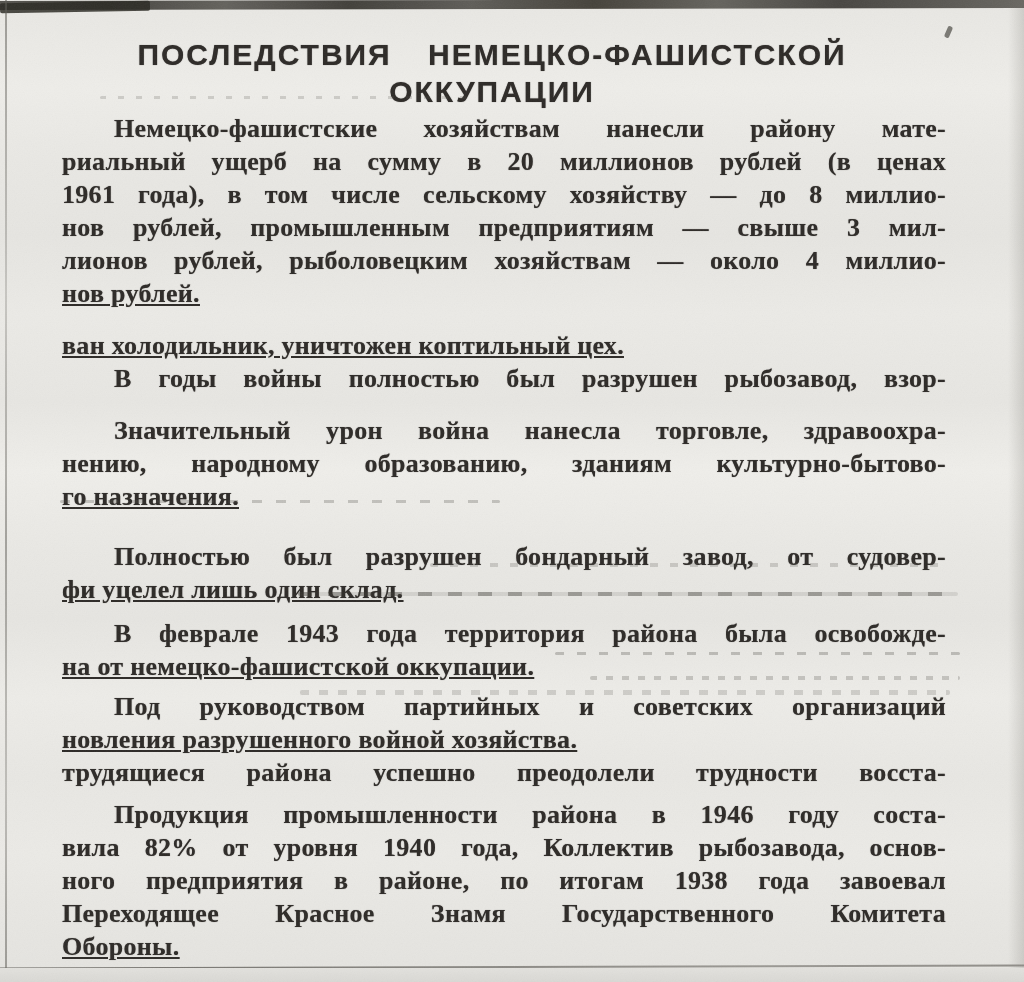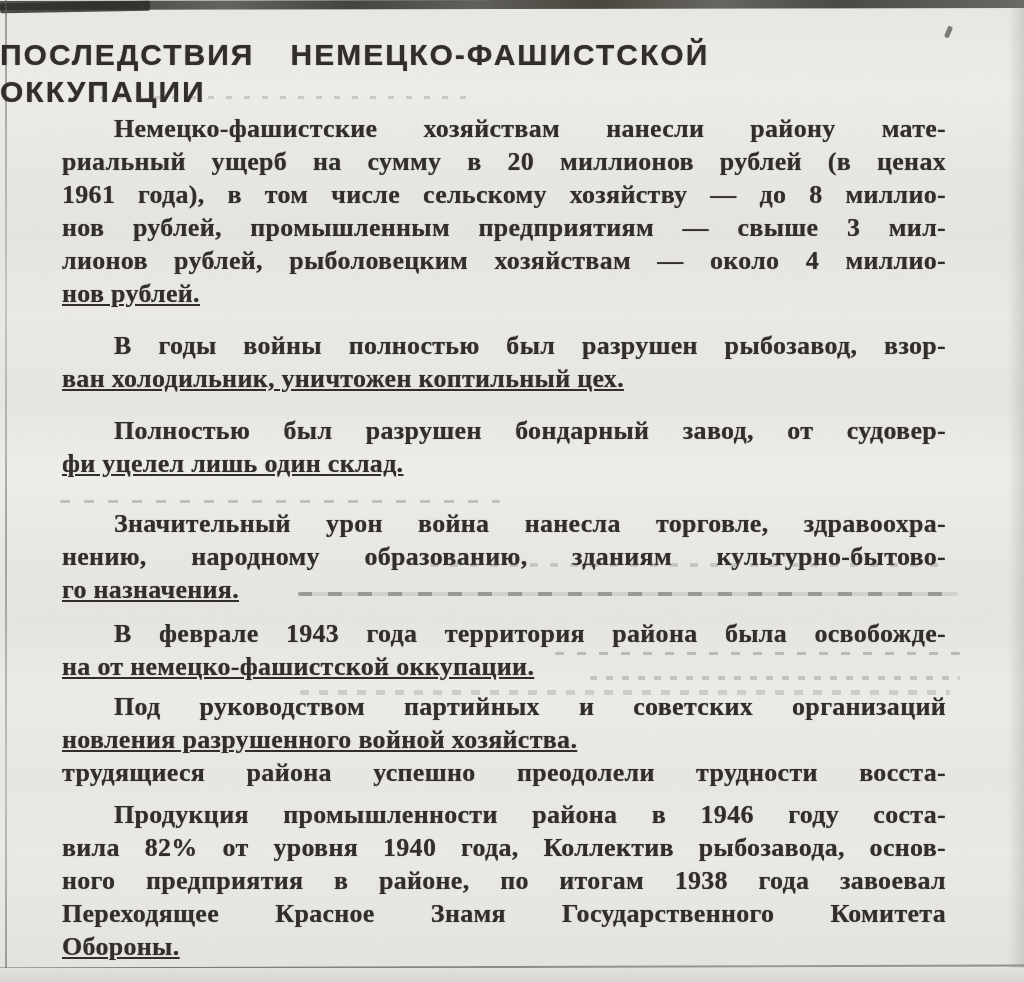--- a/index.html
+++ b/index.html
@@ -12,20 +12,21 @@
       linear-gradient(180deg,
         #e8e7e3 0%, #eeede9 9%, #e9e8e4 16%, #e6e5e1 24%,
         #ebeae6 32%, #e7e6e2 41%, #efeeea 48%, #e9e8e4 56%,
         #e6e5e1 63%, #edece8 71%, #e8e7e3 79%, #ebeae6 87%,
         #e7e6e2 94%, #e4e3df 100%);
     font-family: "Liberation Serif", serif;
   }
   .title {
     position: absolute;
     left: 0; right: 40px; top: 16px;
+    text-align: center;
     font-family: "Liberation Sans", sans-serif;
     font-weight: bold;
     font-size: 30px;
     line-height: 37px;
     letter-spacing: 2px;
     color: var(--ink, #2d2a27);
     text-shadow: 0 0 1px rgba(45,42,39,0.65);
   }
   .title .t1 { word-spacing: 26px; }
   .doc-body {
@@ -132,31 +133,31 @@
   <div class="doc-body">
       <div class="para">
         <div class="line first">Немецко-фашистские хозяйствам нанесли району мате-</div>
         <div class="line">риальный ущерб на сумму в 20 миллионов рублей (в ценах</div>
         <div class="line">1961 года), в том числе сельскому хозяйству — до 8 миллио-</div>
         <div class="line">нов рублей, промышленным предприятиям — свыше 3 мил-</div>
         <div class="line">лионов рублей, рыболовецким хозяйствам — около 4 миллио-</div>
         <div class="line last">нов рублей.</div>
       </div>
       <div class="para">
+        <div class="line last">ван холодильник, уничтожен коптильный цех.</div>
         <div class="line first">В годы войны полностью был разрушен рыбозавод, взор-</div>
-        <div class="line last">ван холодильник, уничтожен коптильный цех.</div>
-      </div>
-      <div class="para">
-        <div class="line first">Полностью был разрушен бондарный завод, от судовер-</div>
-        <div class="line last">фи уцелел лишь один склад.</div>
       </div>
       <div class="para">
         <div class="line first">Значительный урон война нанесла торговле, здравоохра-</div>
         <div class="line">нению, народному образованию, зданиям культурно-бытово-</div>
         <div class="line last">го назначения.</div>
+      </div>
+      <div class="para">
+        <div class="line first">Полностью был разрушен бондарный завод, от судовер-</div>
+        <div class="line last">фи уцелел лишь один склад.</div>
       </div>
       <div class="para">
         <div class="line first">В феврале 1943 года территория района была освобожде-</div>
         <div class="line last">на от немецко-фашистской оккупации.</div>
       </div>
       <div class="para">
         <div class="line first">Под руководством партийных и советских организаций</div>
         <div class="line last">новления разрушенного войной хозяйства.</div>
         <div class="line">трудящиеся района успешно преодолели трудности восста-</div>
       </div>

